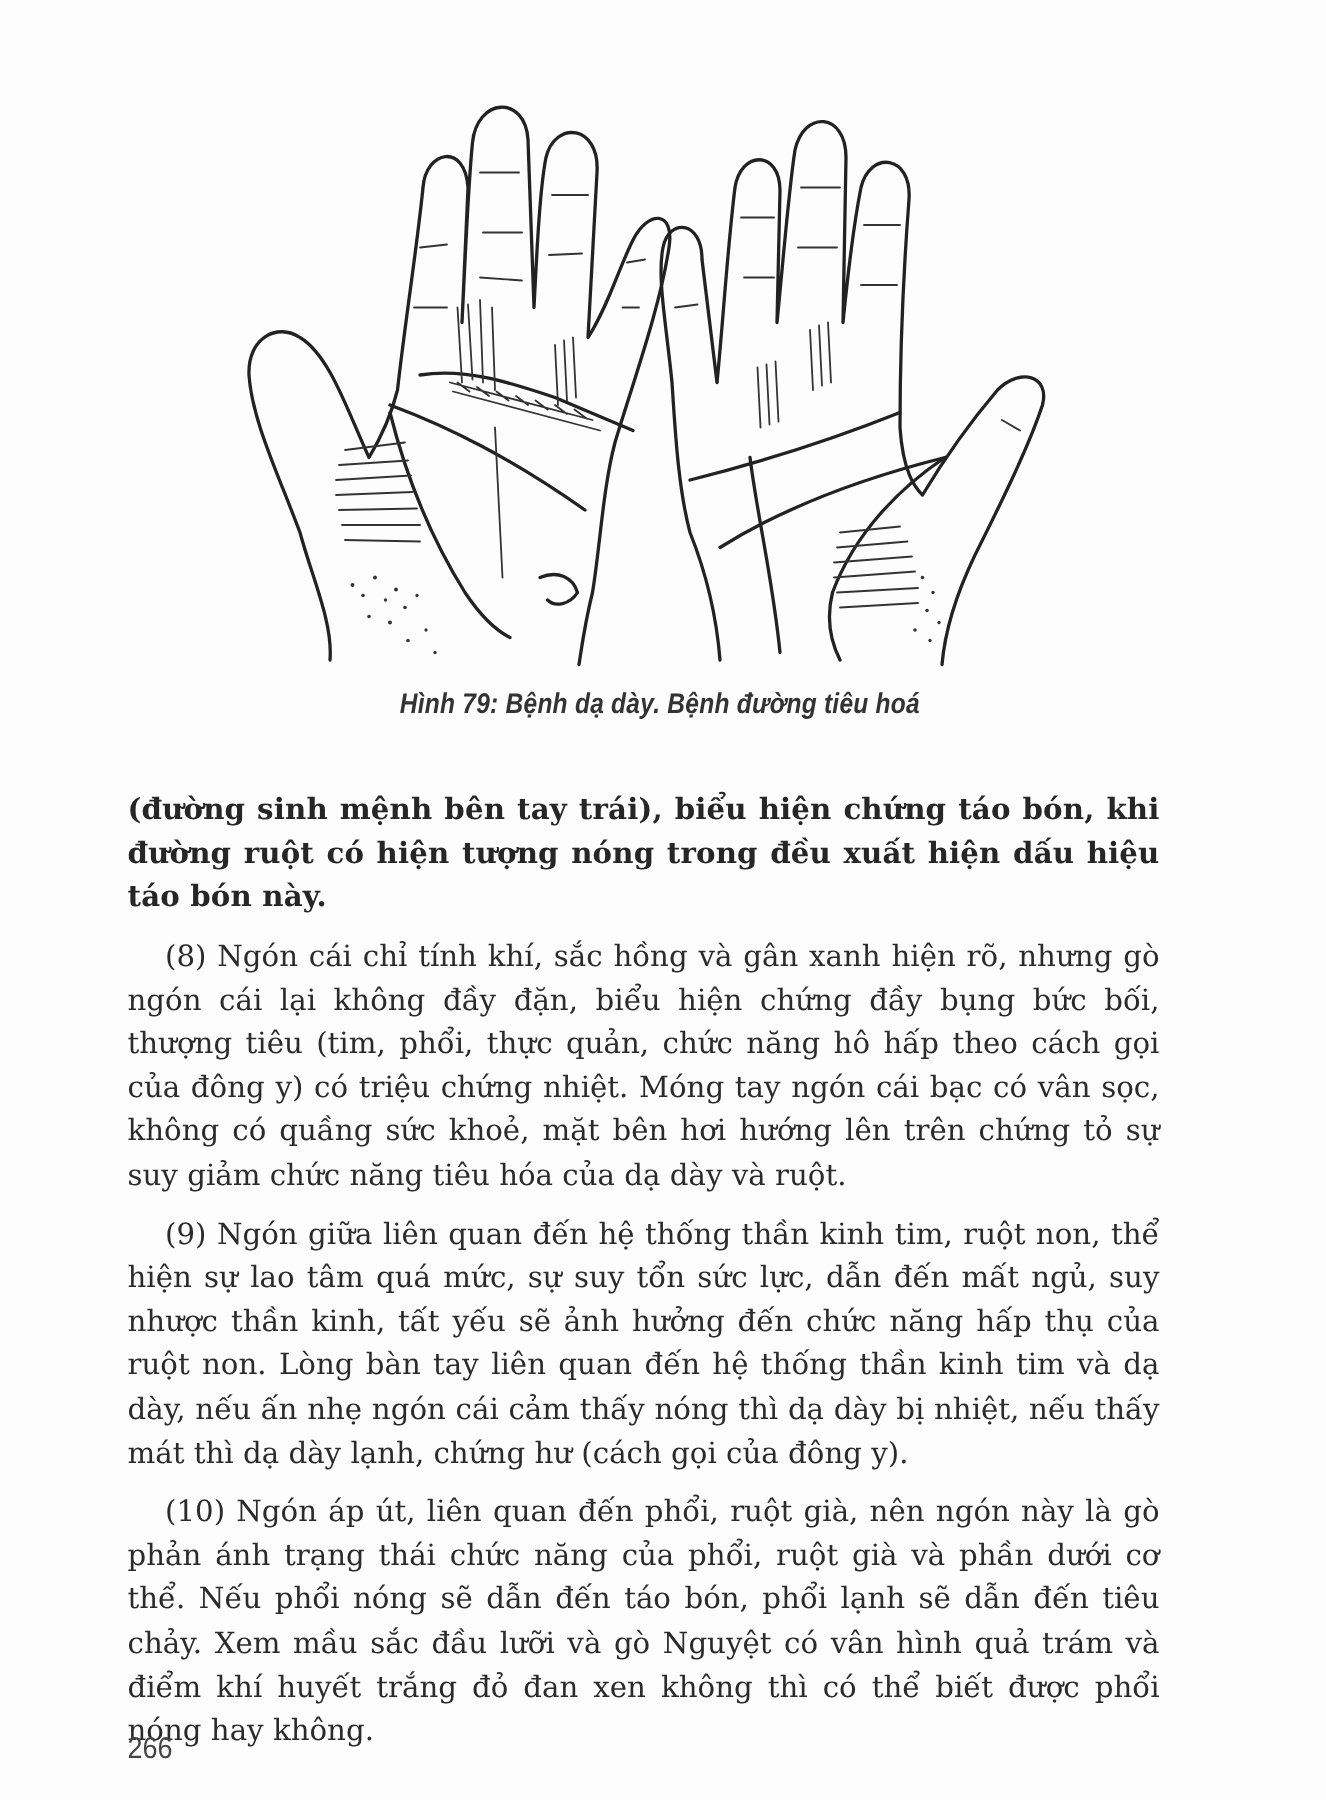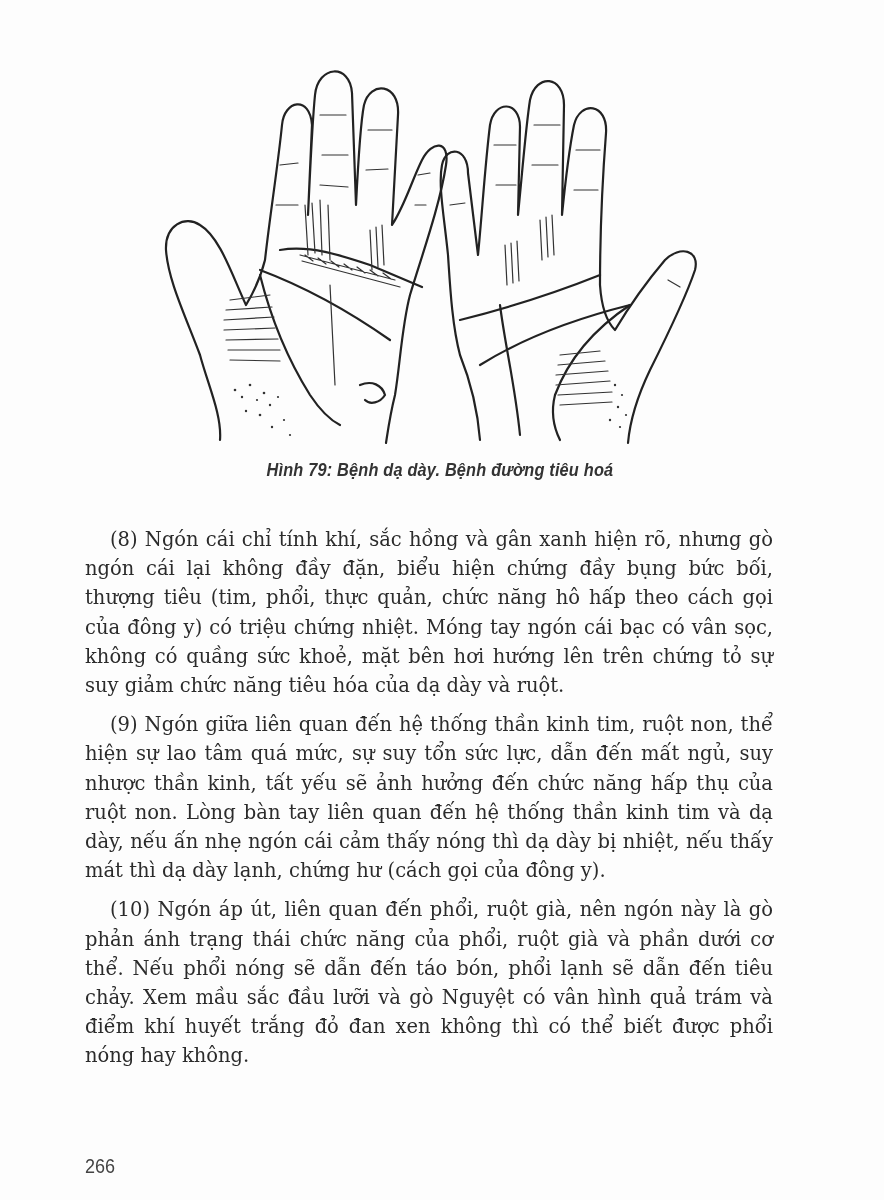--- a/index.html
+++ b/index.html
@@ -186,19 +186,20 @@
             <circle cx="450" cy="365" r="1.2"></circle>
             <circle cx="460" cy="372" r="1.1"></circle>
         </g>
       </g>
     </svg>
   </div>
 
   <div class="caption">Hình 79: Bệnh dạ dày. Bệnh đường tiêu hoá</div>
 
   <div class="body-text">
+    <p class="cont">(đường sinh mệnh bên tay trái), biểu hiện chứng táo bón, khi đường ruột có hiện tượng nóng trong đều xuất hiện dấu hiệu táo bón này.</p>
     <p>(8) Ngón cái chỉ tính khí, sắc hồng và gân xanh hiện rõ, nhưng gò ngón cái lại không đầy đặn, biểu hiện chứng đầy bụng bức bối, thượng tiêu (tim, phổi, thực quản, chức năng hô hấp theo cách gọi của đông y) có triệu chứng nhiệt. Móng tay ngón cái bạc có vân sọc, không có quầng sức khoẻ, mặt bên hơi hướng lên trên chứng tỏ sự suy giảm chức năng tiêu hóa của dạ dày và ruột.</p>
     <p>(9) Ngón giữa liên quan đến hệ thống thần kinh tim, ruột non, thể hiện sự lao tâm quá mức, sự suy tổn sức lực, dẫn đến mất ngủ, suy nhược thần kinh, tất yếu sẽ ảnh hưởng đến chức năng hấp thụ của ruột non. Lòng bàn tay liên quan đến hệ thống thần kinh tim và dạ dày, nếu ấn nhẹ ngón cái cảm thấy nóng thì dạ dày bị nhiệt, nếu thấy mát thì dạ dày lạnh, chứng hư (cách gọi của đông y).</p>
     <p>(10) Ngón áp út, liên quan đến phổi, ruột già, nên ngón này là gò phản ánh trạng thái chức năng của phổi, ruột già và phần dưới cơ thể. Nếu phổi nóng sẽ dẫn đến táo bón, phổi lạnh sẽ dẫn đến tiêu chảy. Xem mầu sắc đầu lưỡi và gò Nguyệt có vân hình quả trám và điểm khí huyết trắng đỏ đan xen không thì có thể biết được phổi nóng hay không.</p>
   </div>
 
   <div class="page-number">266</div>
 </div>
 
 </body></html>

